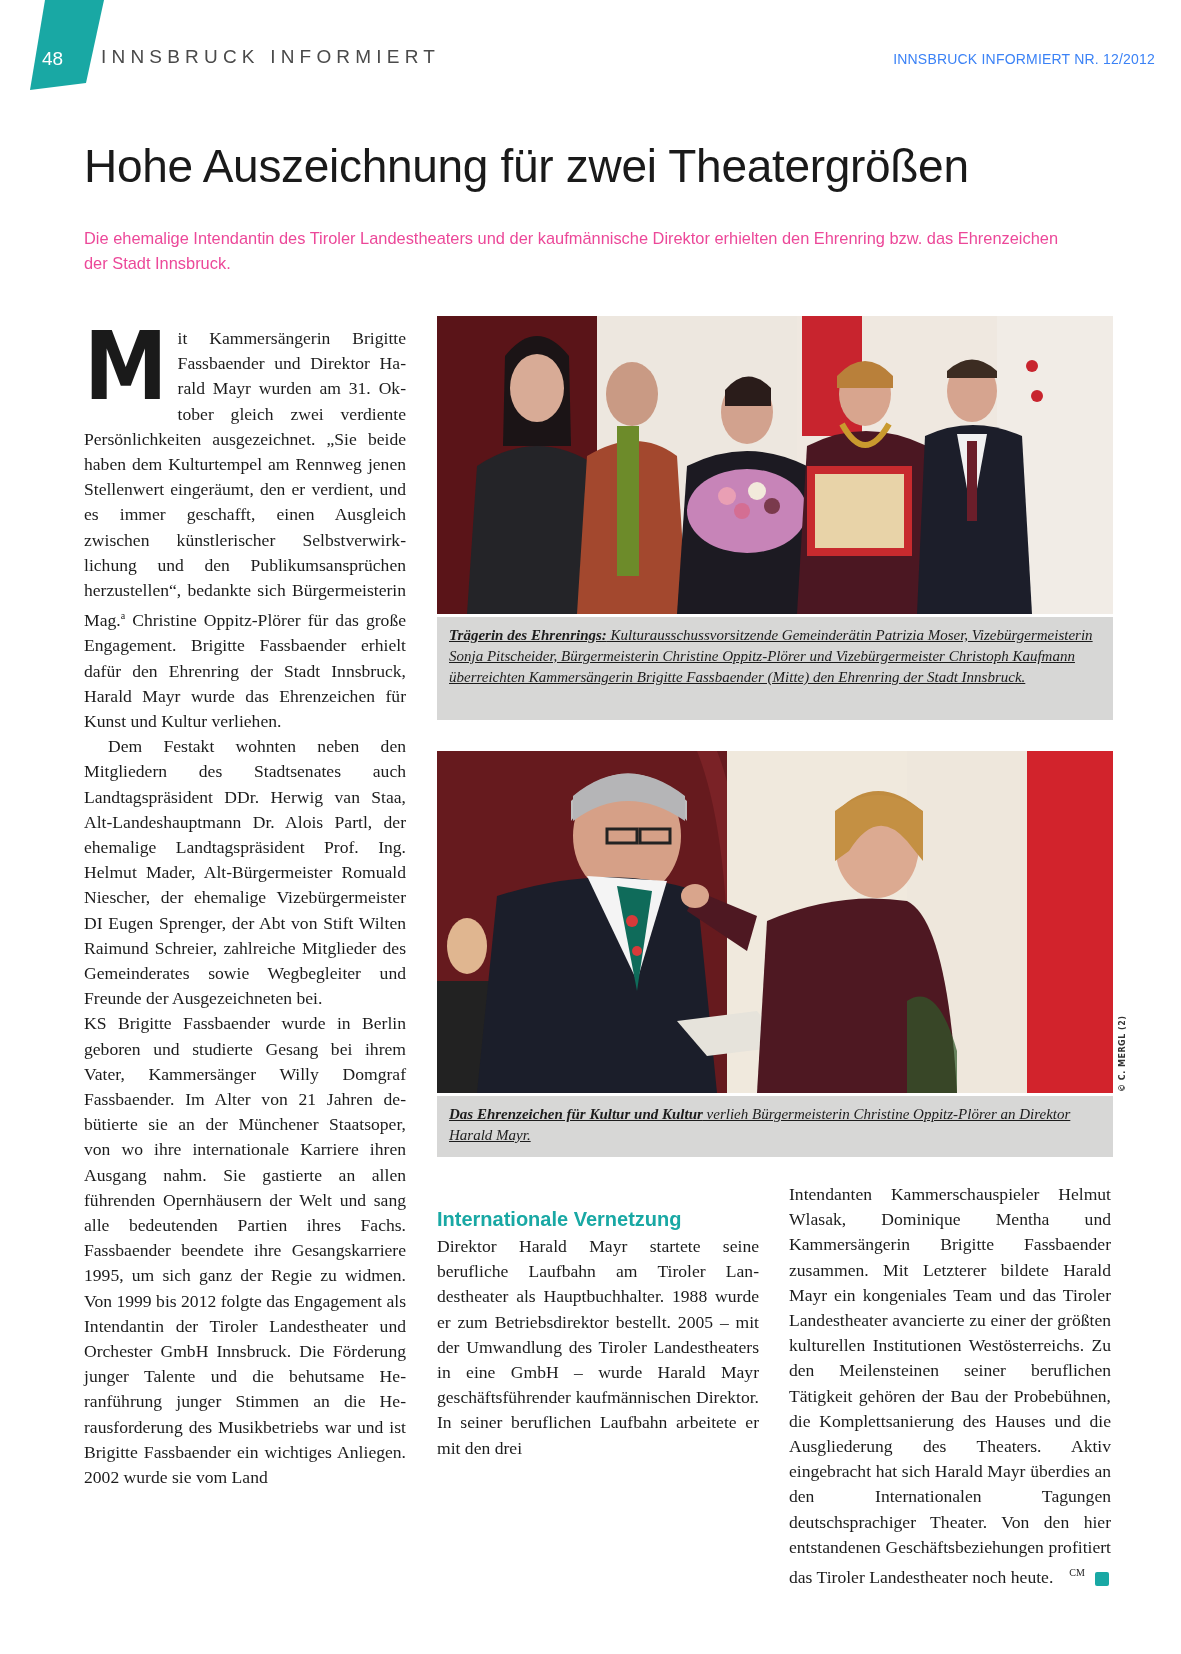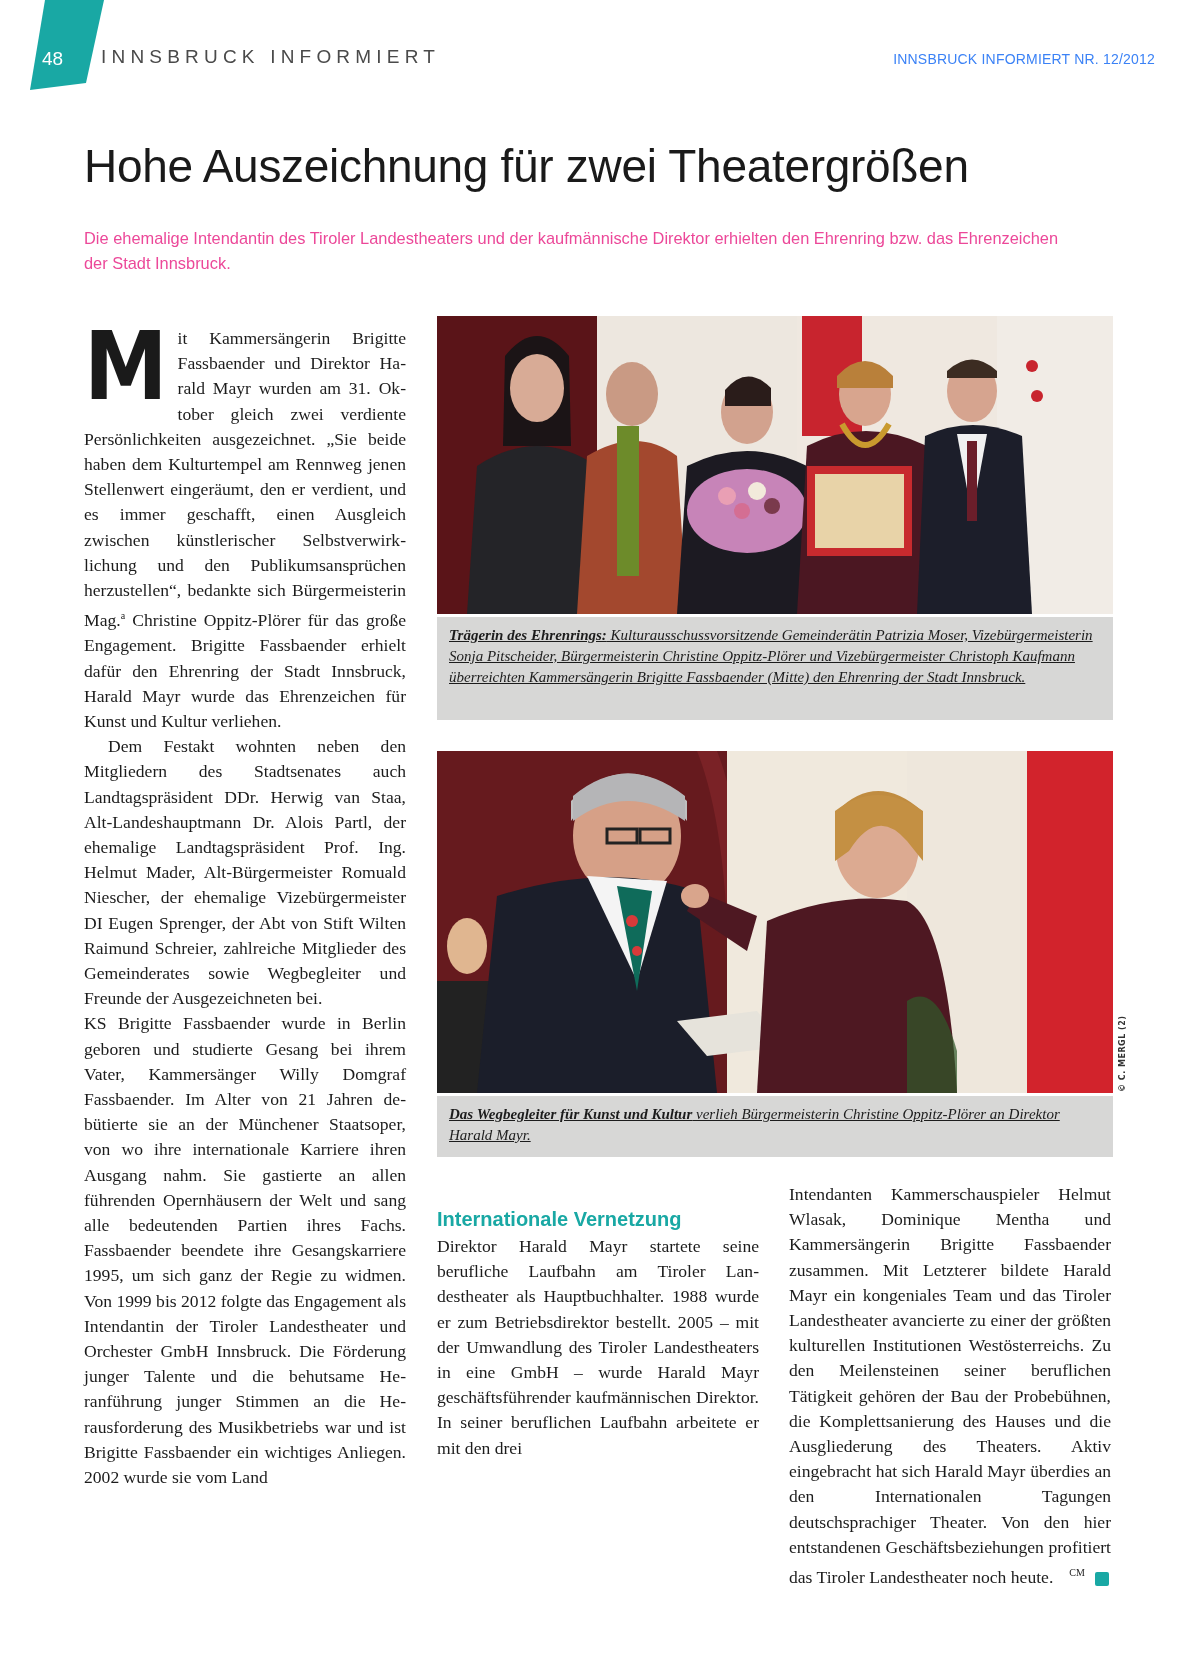--- a/index.html
+++ b/index.html
@@ -134,21 +134,21 @@
     <ellipse cx="440" cy="95" rx="42" ry="52" fill="#dcaa91"></ellipse>
     <path d="M400 90 Q440 20 485 85 L485 60 Q440 20 400 60 Z" fill="#c08c40"></path>
     <path d="M398 60 Q440 28 486 60 L486 110 L470 90 Q440 55 412 100 L398 110 Z" fill="#c49043"></path>
     <path d="M320 342 L330 170 Q400 140 470 150 Q510 170 520 342 Z" fill="#4e1822"></path>
     <path d="M320 165 L260 140 L250 160 L310 200 Z" fill="#4e1822"></path>
     <ellipse cx="258" cy="145" rx="14" ry="12" fill="#d9a58c"></ellipse>
     <path d="M470 250 Q500 230 520 300 L520 342 L470 342 Z" fill="#2f5a2a" opacity="0.7"></path>
   </svg>
 </div>
 <div class="caption caption-2">
-  <b>Das Wegbegleiter für Kunst und Kultur</b><span> verlieh Bürgermeisterin Christine Oppitz-Plörer an Direktor Harald Mayr.</span>
+  <b>Das Ehrenzeichen für Kultur und Kultur</b><span> verlieh Bürgermeisterin Christine Oppitz-Plörer an Direktor Harald Mayr.</span>
 </div>
 
 <div class="credit">© C. MERGL (2)</div>
 
 <div class="col col-mid">
   <h2 class="subhead">Internationale Vernetzung</h2>
   <p>Direktor Harald Mayr startete seine berufliche Laufbahn am Tiroler Lan­destheater als Hauptbuchhalter. 1988 wurde er zum Betriebsdirektor bestellt. 2005 – mit der Umwandlung des Tiroler Landestheaters in eine GmbH – wurde Harald Mayr geschäftsführender kauf­männischen Direktor. In seiner berufli­chen Laufbahn arbeitete er mit den drei</p>
 </div>
 
 <div class="col col-right" style="padding-bottom:0;">

